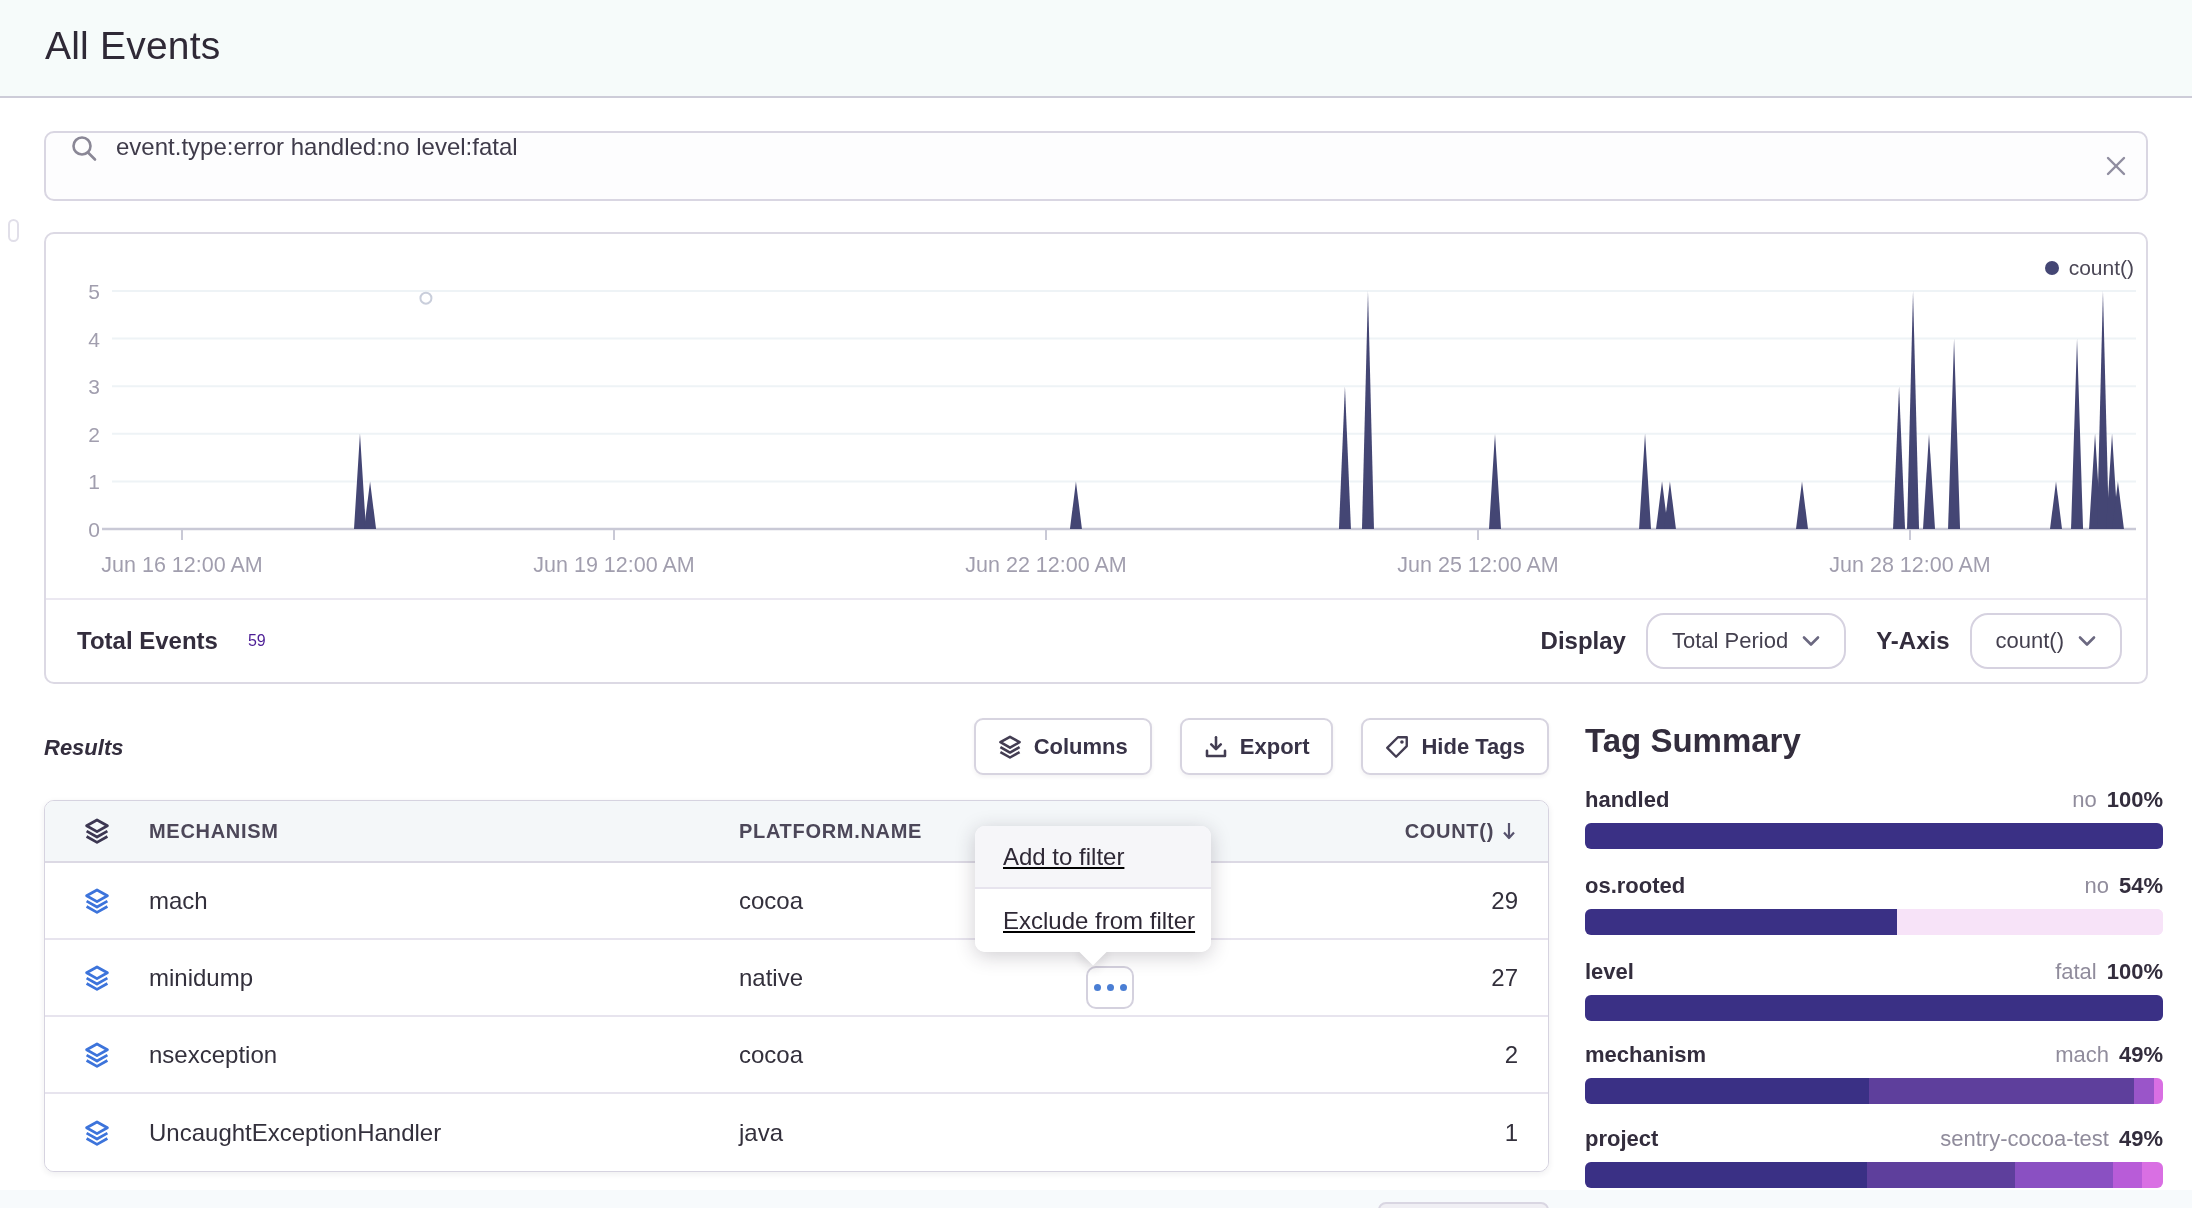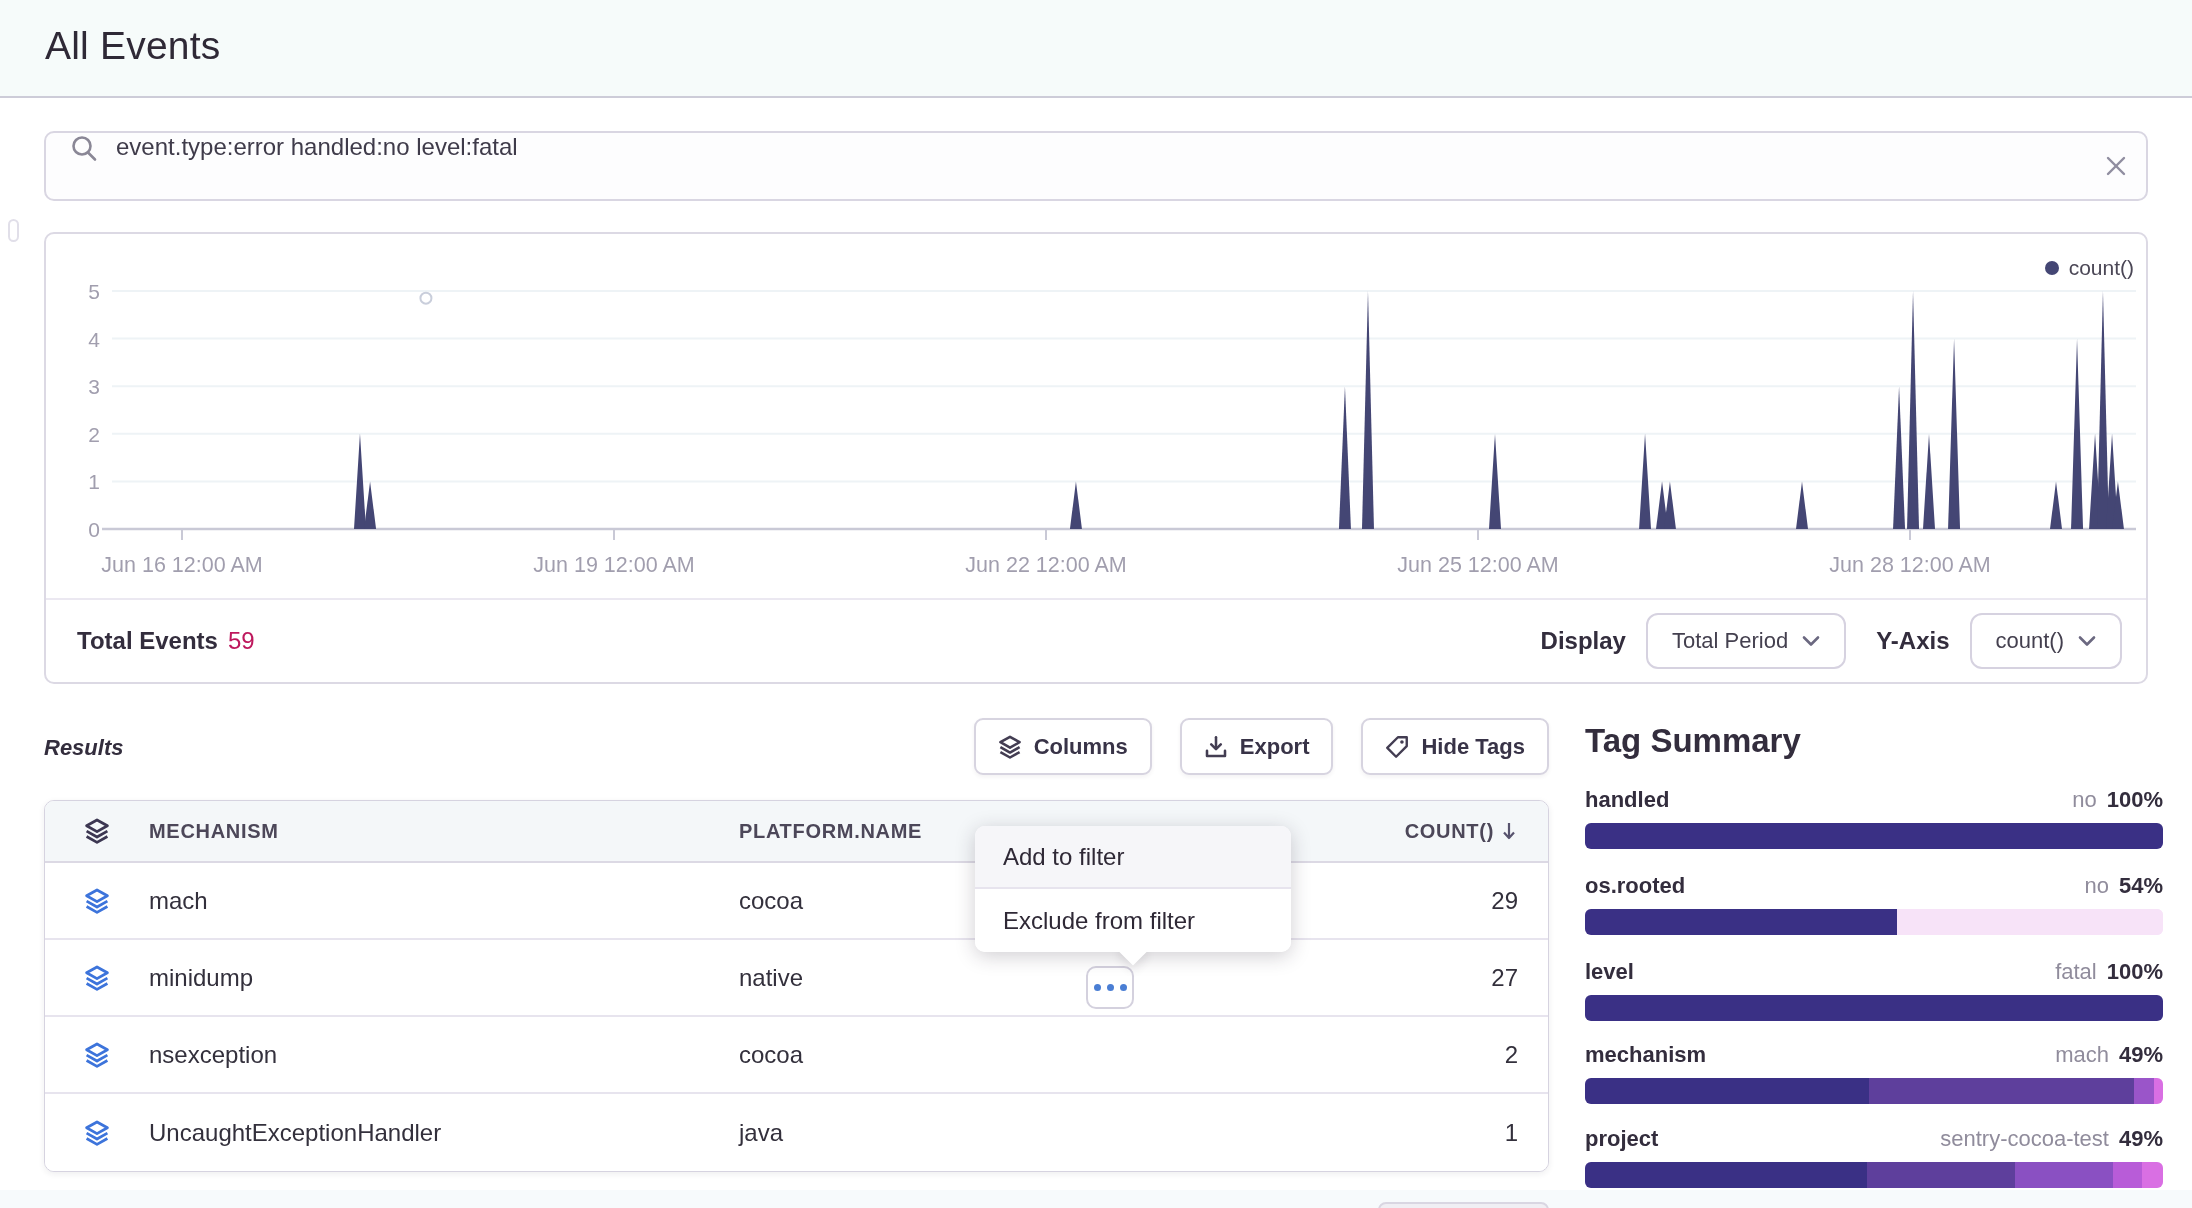--- a/index.html
+++ b/index.html
@@ -26,24 +26,24 @@
   
   .chart-card { position:absolute; left:44px; top:232px; width:2104px; height:452px;
     border:2px solid #dcd9e4; border-radius:10px; background:#fff; }
   .chart-area { position:absolute; left:0; top:0; width:2100px; height:368px; }
   .legend { position:absolute; right:12px; top:22px; display:flex; align-items:center; gap:10px; }
   .legend-dot { width:14px; height:14px; border-radius:50%; background:#444674; }
   .legend-label { font-size:21px; color:#4b4756; }
   .chart-footer { position:absolute; left:0; bottom:0; width:100%; height:84px;
     border-top:2px solid #ebe8f1; display:flex; align-items:center; }
   .total-label { font-size:24px; font-weight:bold; color:#332d3d; margin-left:31px; }
-  .total-value { font-size:24px; color:#be185d; margin-left:10px; }
+  .total-value { font-size:16px; color:#4c1d95; margin-left:30px; }
   .footer-right { margin-left:auto; display:flex; align-items:center; margin-right:24px; }
   .ctl-label { font-size:24px; font-weight:bold; color:#332d3d; margin:0 20px 0 30px; }
-  .ctl-btn { height:56px; background:#fff; border:2px solid #d6d2e0; border-radius:12px;
+  .ctl-btn { height:56px; background:#fff; border:2px solid #d6d2e0; border-radius:18px;
     display:flex; align-items:center; gap:14px; padding:0 24px; font-size:22px; color:#44404f; cursor:pointer; }
 
   
   .results-heading { position:absolute; left:44px; top:735px; font-size:22px; font-weight:bold; color:#332d3d;font-style:italic; }
   .results-buttons { position:absolute; left:44px; top:718px; width:1505px; display:flex; justify-content:flex-end; }
   .btn { height:57px; background:#fff; border:2px solid #d7d4e0; border-radius:9px; cursor:pointer;
     display:flex; align-items:center; gap:12px; padding:0 22px; font-size:22px; font-weight:bold; color:#383347;
     box-shadow:0 2px 4px rgba(43,34,51,.06); }
   .btn + .btn { margin-left:28px; }
 
@@ -63,22 +63,22 @@
   .cell { font-size:24px; color:#33303c; }
   .cell-count { flex:1; text-align:right; padding-right:30px; font-size:24px; color:#33303c; }
 
   
   .dots-btn { position:absolute; left:1086px; top:966px; width:48px; height:43px;
     background:#fff; border:2px solid #d4d1de; border-radius:10px;
     display:flex; align-items:center; justify-content:center; gap:6px; cursor:pointer; z-index:30; }
   .dots-btn i { width:7px; height:7px; border-radius:50%; background:#4a7ed4; }
 
   
-  .popup { position:absolute; left:975px; top:826px; width:316px; background:#fff; border-radius:10px;
-    box-shadow:0 4px 20px rgba(43,34,51,.22); z-index:40; }
+  .popup { position:absolute; left:975px; top:826px; width:236px; background:#fff; border-radius:10px;
+    box-shadow:0 4px 20px rgba(43,34,51,.22); z-index:40;text-decoration:underline; }
   .popup::after { content:""; position:absolute; left:calc(50% - 11px); bottom:-9px; width:22px; height:22px;
     background:#fff; transform:rotate(45deg); box-shadow:4px 4px 10px rgba(43,34,51,.10); z-index:-1; }
   .menu-item { height:63px; display:flex; align-items:center; padding-left:28px;
     font-size:24px; color:#2f2936; cursor:pointer; background:#fff; }
   .menu-item.first { background:#f6f6f9; border-radius:10px 10px 0 0; border-bottom:2px solid #e7e4ee; }
   .menu-item.last { border-radius:0 0 10px 10px; }
 
   
   .tag-panel { position:absolute; left:1585px; top:722px; width:578px; }
   .tag-title { font-size:33px; font-weight:bold; color:#332d3d; }

